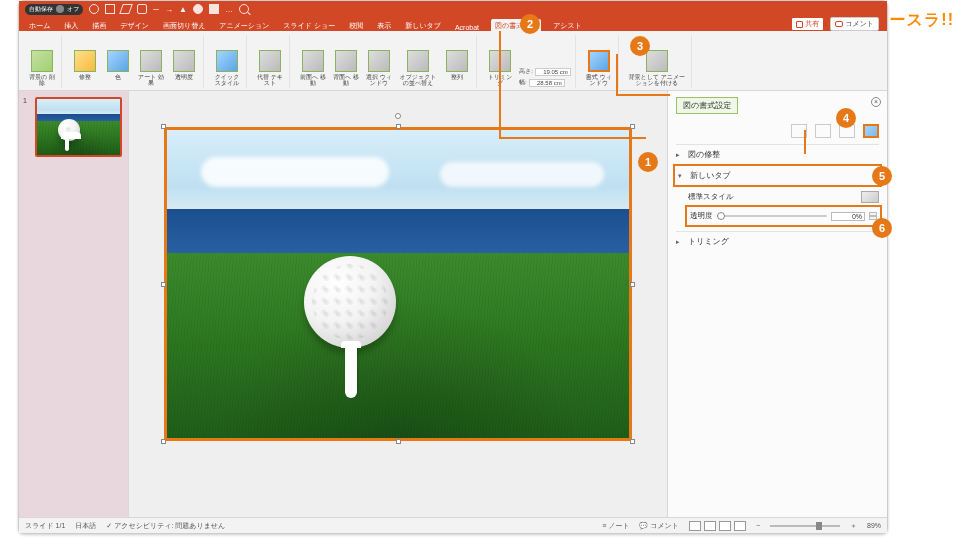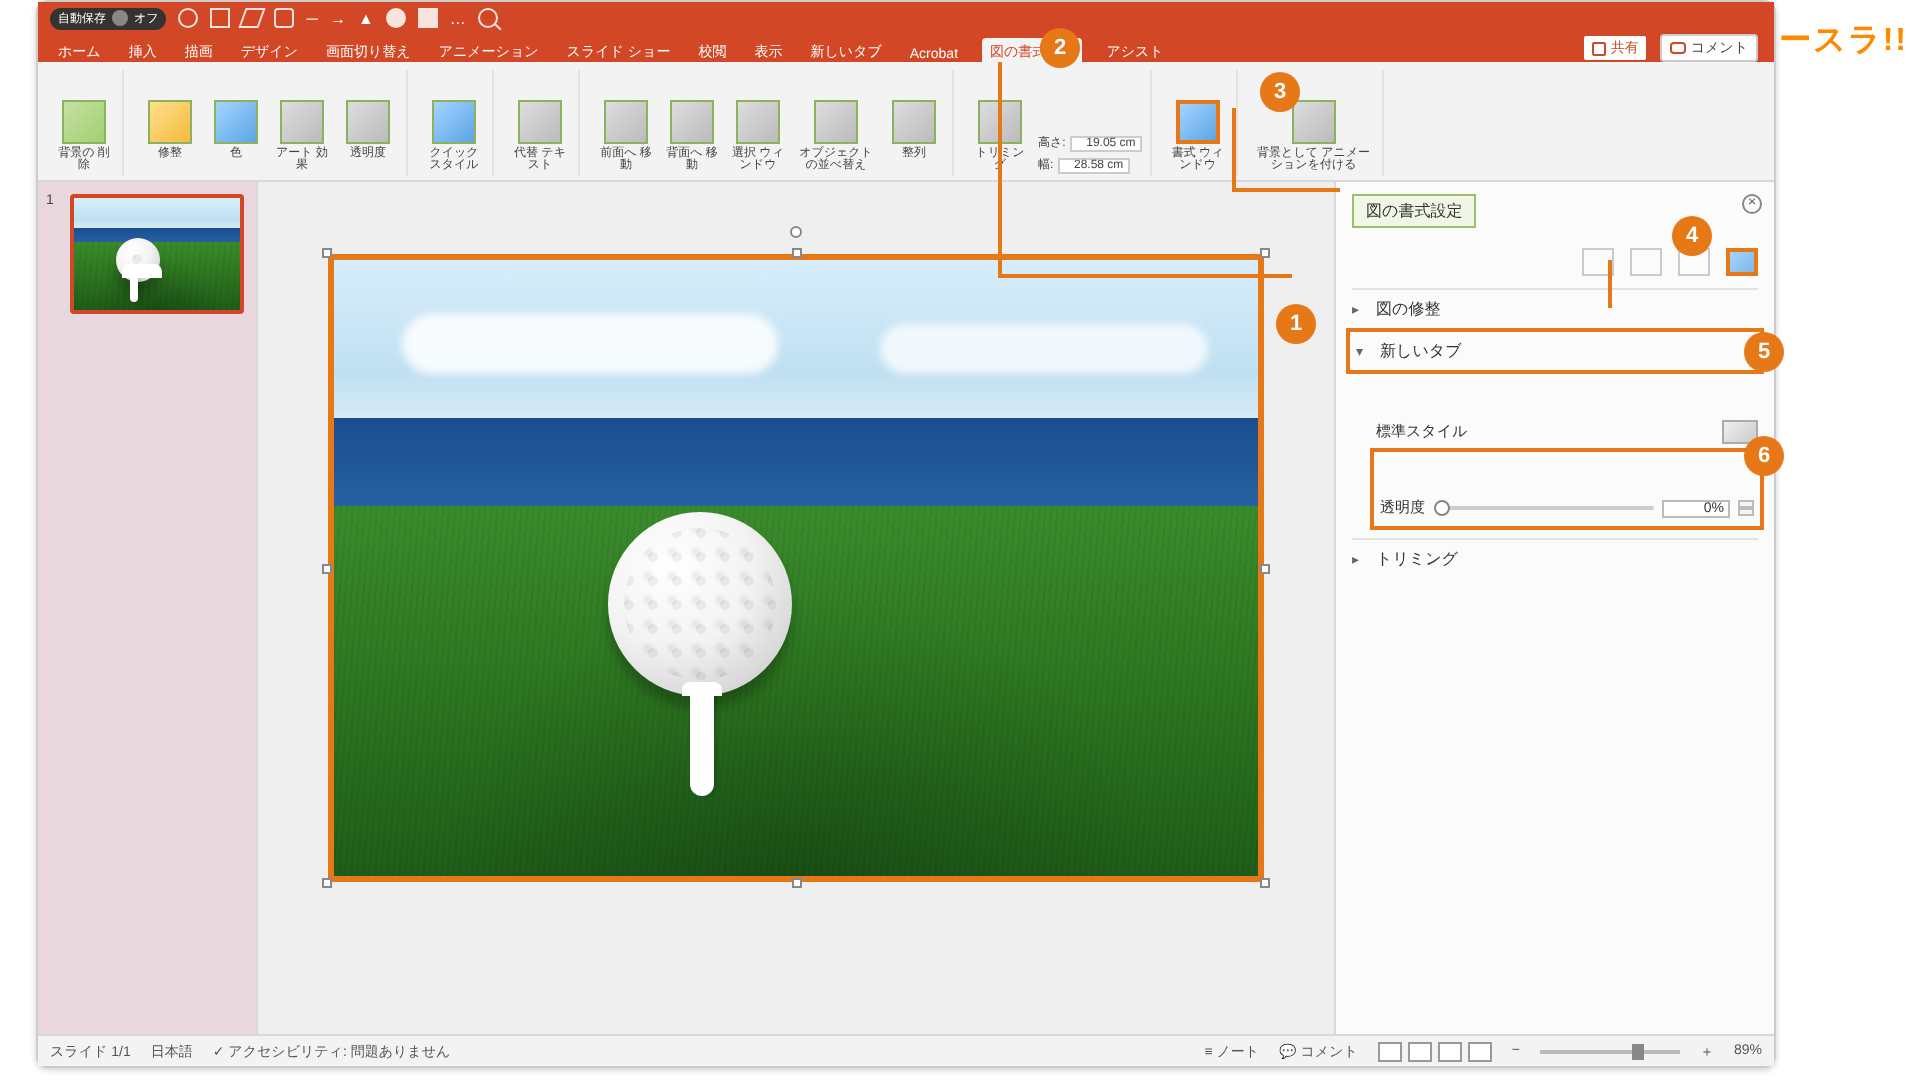--- a/index.html
+++ b/index.html
@@ -83,21 +83,21 @@
   .pane .title-box { display: inline-block; border: 1px solid #9bbf6b; background: #f0f7e6; padding: 2px 6px; font-size: 8px; }
   .pane-close { position: absolute; right: 6px; top: 6px; width: 10px; height: 10px; border: 1px solid #888; border-radius: 50%; font-size: 7px; line-height: 8px; text-align: center; color: #555; }
   .pane-tabs { display: flex; gap: 8px; margin: 10px 0 6px; align-items: center; justify-content: flex-end; }
   .ptab { width: 16px; height: 14px; border: 1px solid #aaa; opacity: .6; }
   .ptab.active { border: 2px solid #e67817; opacity: 1; background: linear-gradient(135deg,#a5d4ff,#7db9e8); }
   .acc { border-top: 1px solid #e3e3e3; padding: 4px 0; display: flex; align-items: center; gap: 4px; }
   .acc.open { }
   .acc .chev { font-size: 7px; color: #666; width: 8px; }
   .acc-body { padding: 2px 0 4px 12px; border: 1px solid #e67817; border-left: 2px solid #e67817; border-right: 2px solid #e67817; margin: 0 -2px; }
   .acc-body.noframe { border: none; margin: 0; }
-  .field-row { display: flex; align-items: center; gap: 4px; padding: 2px 0; font-size: 7.5px; margin-top: 19px; }
+  .field-row { display: flex; align-items: center; gap: 4px; padding: 2px 0; font-size: 7.5px; }
   .preset { width: 18px; height: 12px; border: 1px solid #aaa; background: linear-gradient(135deg,#eee,#ccc); }
   .slider { flex: 1; height: 2px; background: #ccc; position: relative; border-radius: 2px; }
   .slider .knob { position: absolute; left: 0; top: -3px; width: 8px; height: 8px; border-radius: 50%; background: #fff; border: 1px solid #888; }
   .pct-box { width: 34px; border: 1px solid #bbb; background: #fff; text-align: right; padding: 0 2px; font-size: 7px; }
   .spin { width: 8px; display: flex; flex-direction: column; }
   .spin div { height: 4px; border: 1px solid #bbb; background: #f4f4f4; }
   .section-box { border: 2px solid #e67817; padding: 2px 3px; margin: 0 -3px; }
 
   
   .status { height: 16px; border-top: 1px solid #d8d8d8; background: #f3f3f3; display: flex; align-items: center; padding: 0 6px; font-size: 7px; color: #555; gap: 10px; }

